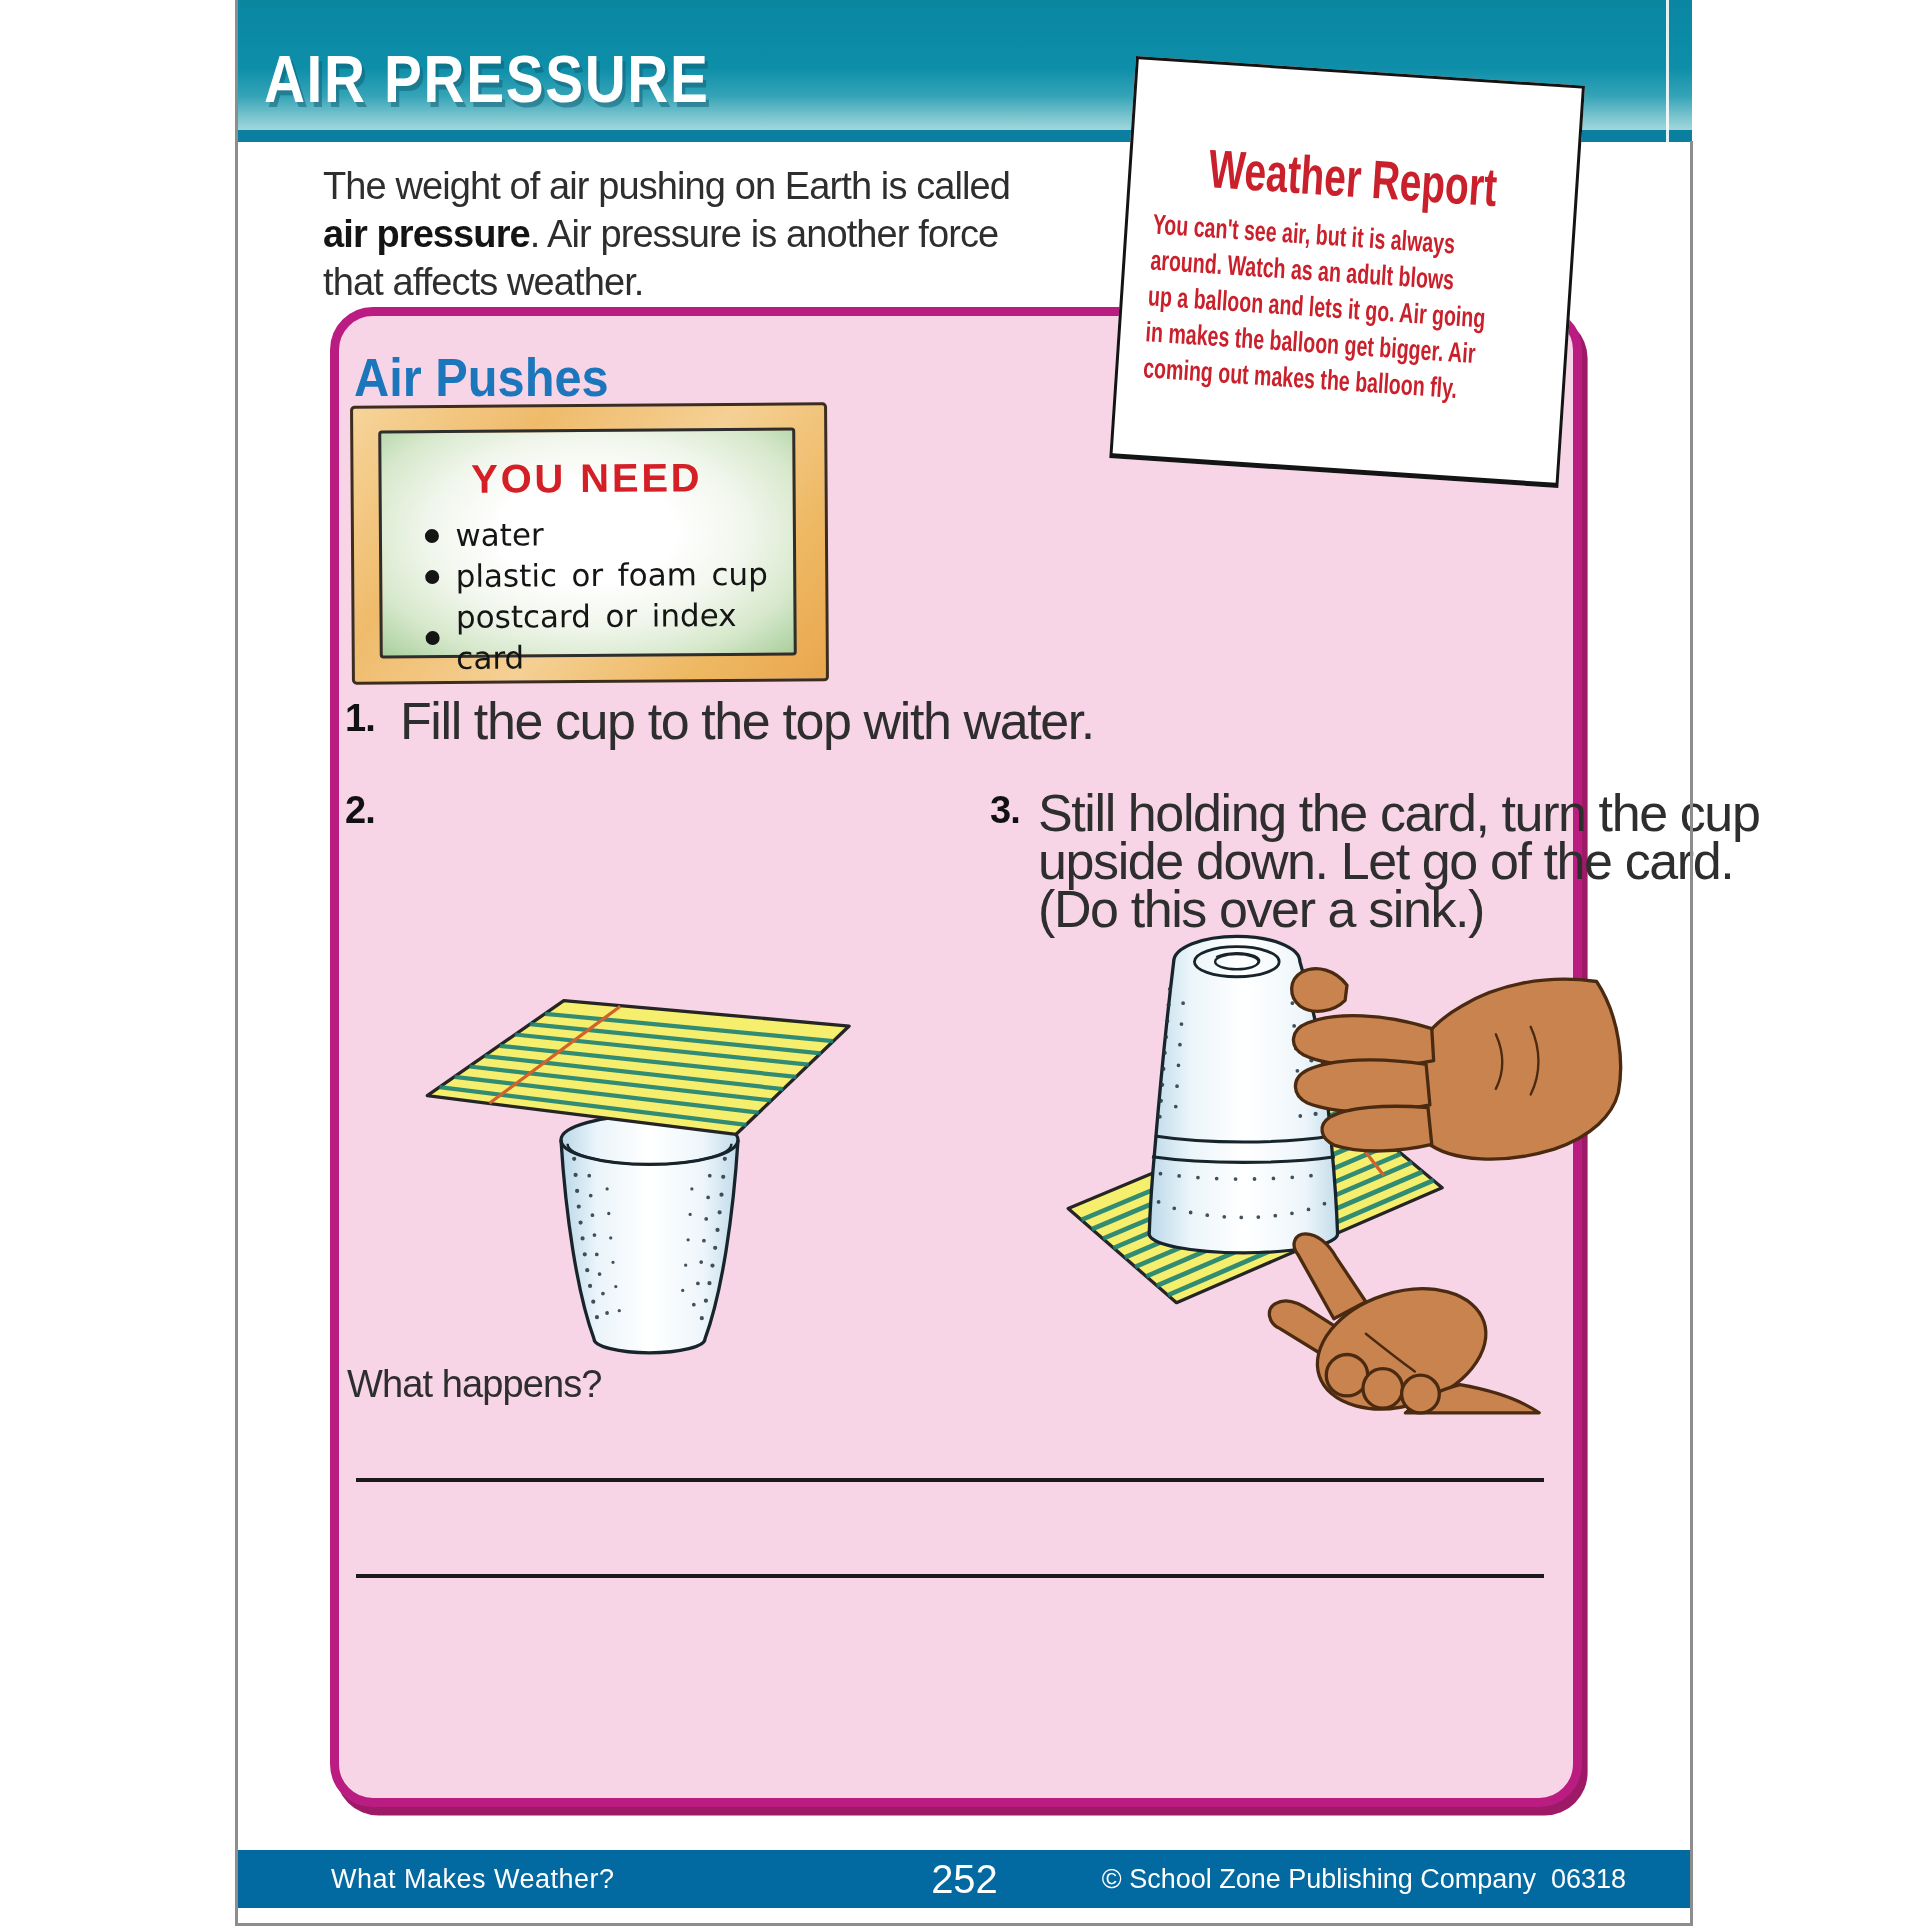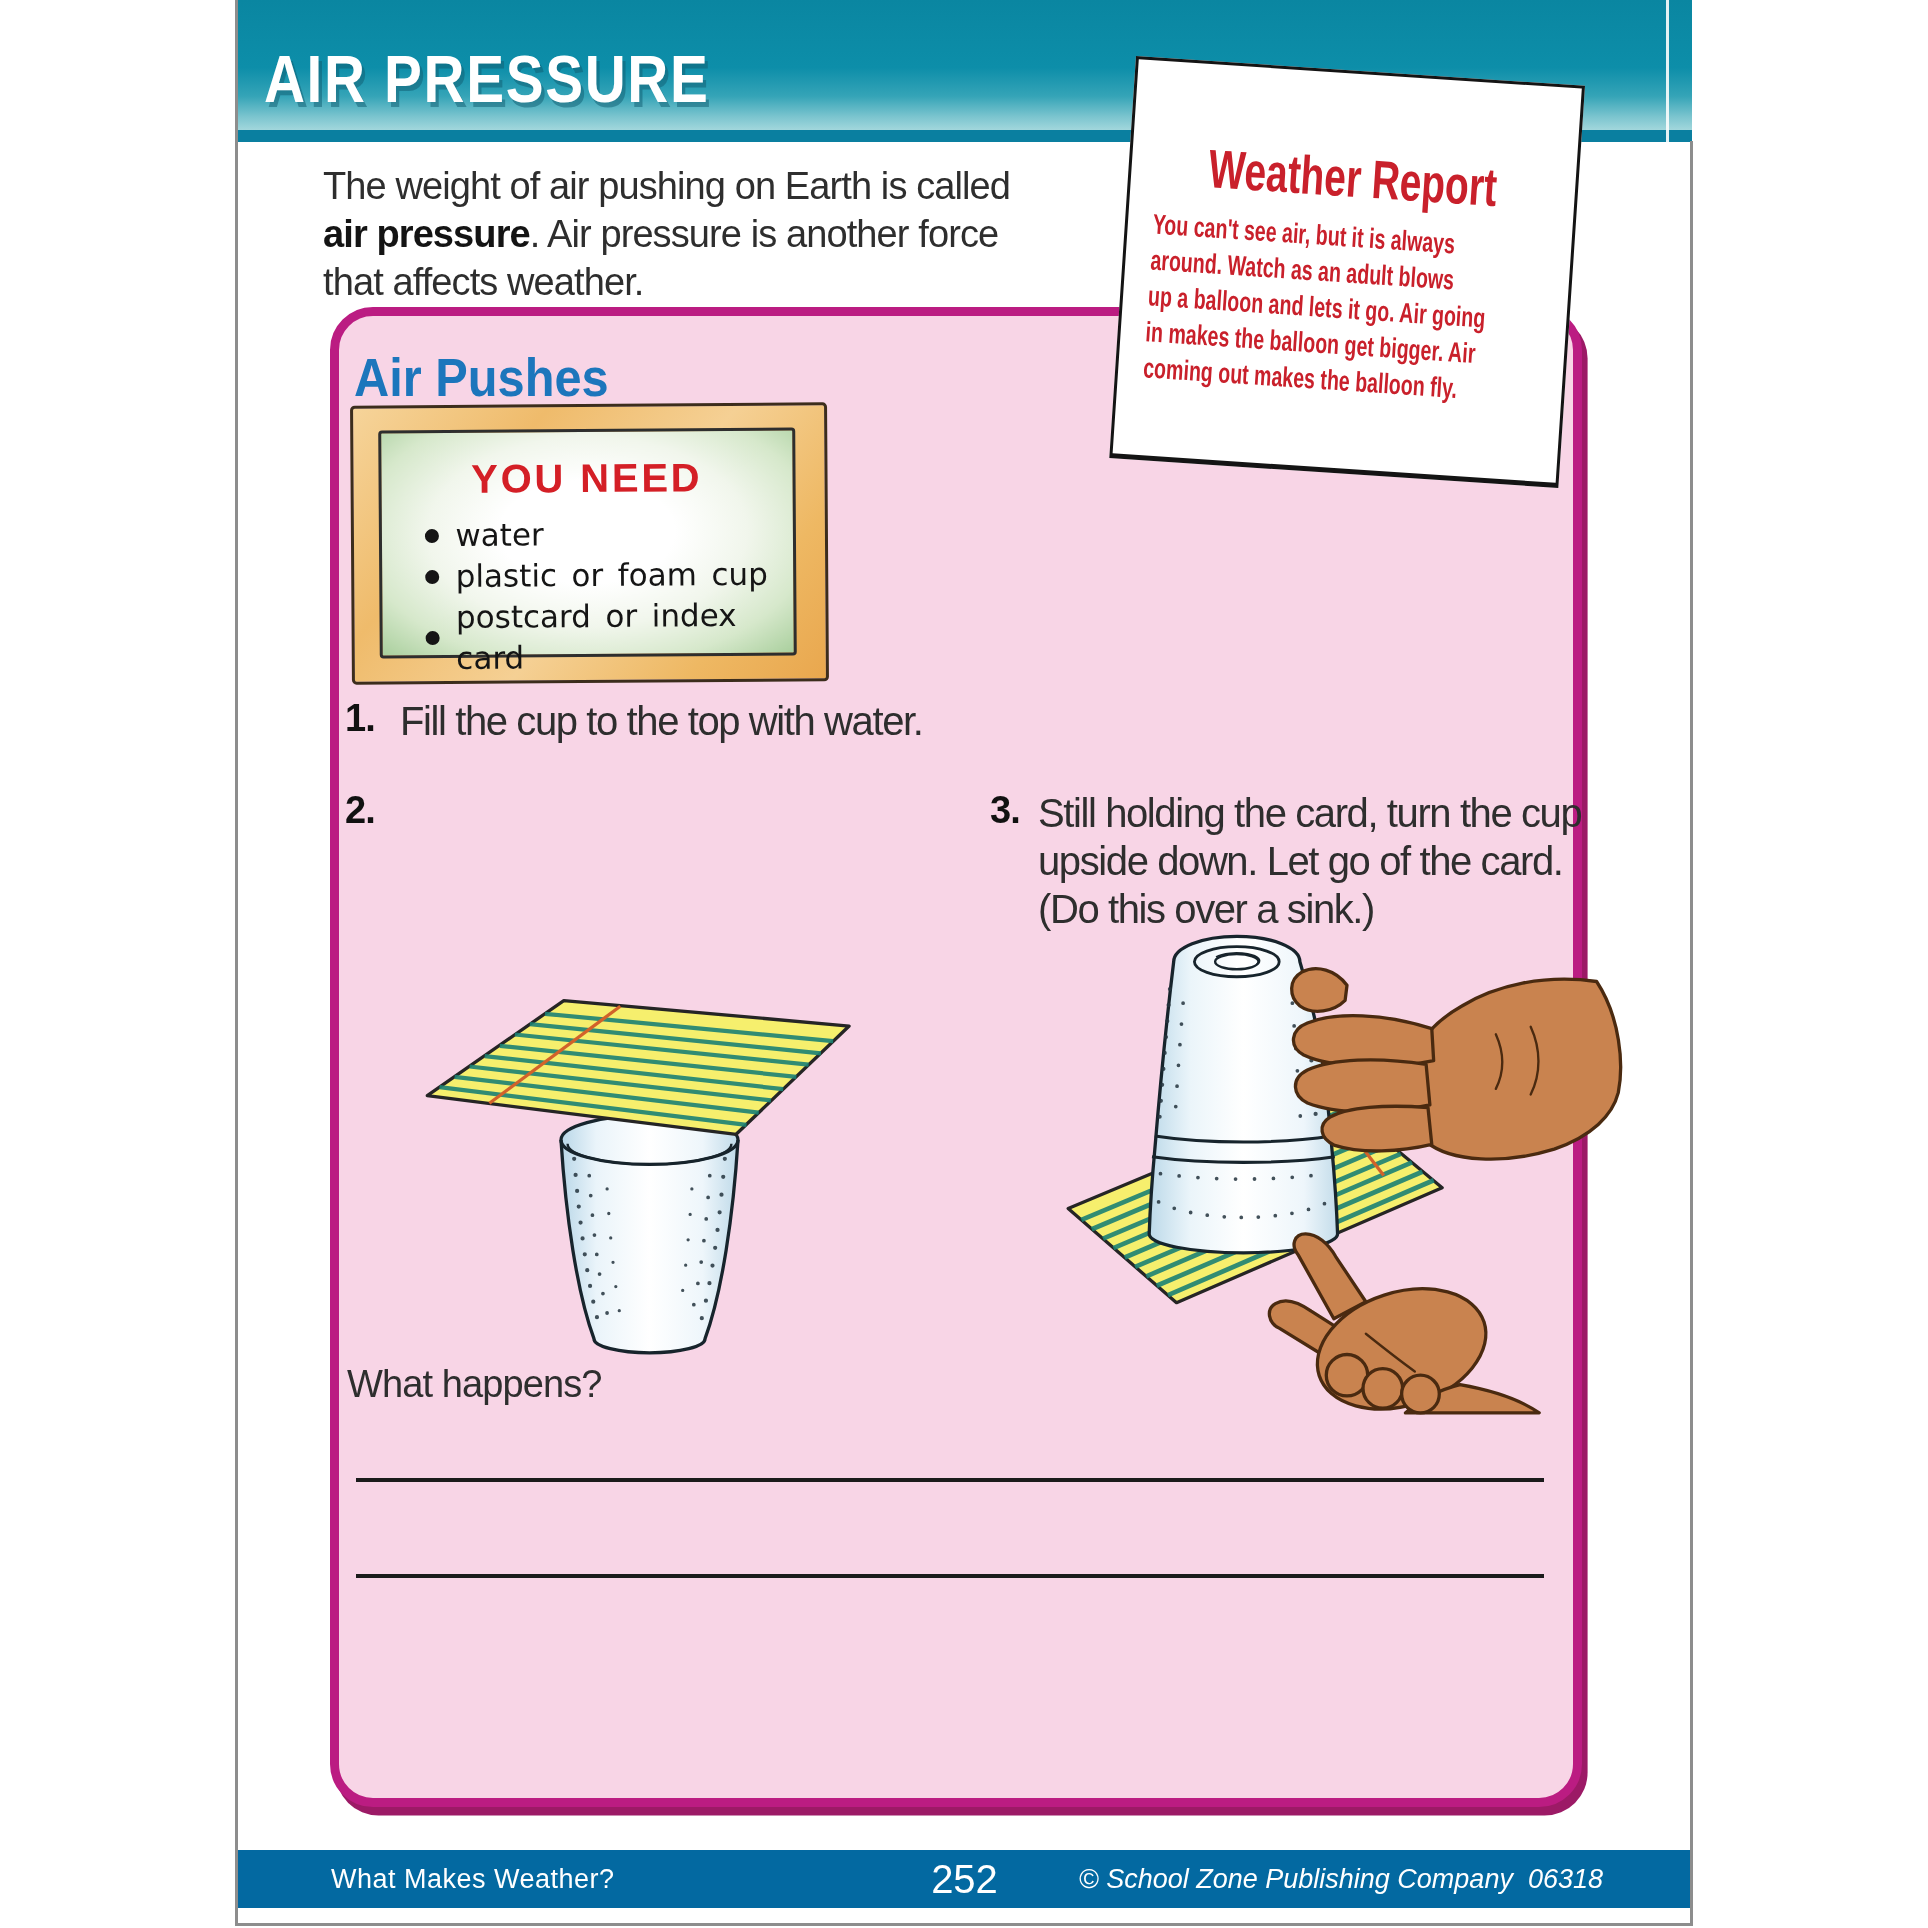--- a/index.html
+++ b/index.html
@@ -48,35 +48,35 @@
     border:3.8px solid #2e2e2e;border-radius:3.8px;}
   .yn-title{margin-top:24.5px;text-align:center;font-size:40px;font-weight:900;
     letter-spacing:2.8px;color:#d41f26;}
   .yn-list{margin:13px 0 0 43px;}
   .yn-item{display:flex;align-items:center;gap:17px;font-family:"DejaVu Sans",sans-serif;
     font-size:31px;color:#151515;line-height:41px;word-spacing:4.7px;}
   .yn-dot{width:14px;height:14px;border-radius:50%;background:#151515;flex:0 0 auto;}
 
   
   .step-num{font-size:38px;font-weight:700;color:#111;letter-spacing:-0.9px;z-index:2;}
-  .step-text{font-size:40px;line-height:48px;letter-spacing:-1.4px;color:#2e2e2e;z-index:2;}
+  .step-text{font-size:52px;line-height:48px;letter-spacing:-1.4px;color:#2e2e2e;z-index:2;}
 
   
   .question{left:347px;top:1363px;font-size:38px;letter-spacing:-0.9px;color:#2e2e2e;z-index:2;}
   .answer-line{left:356px;width:1188px;height:3.8px;background:#1b1b1b;z-index:2;}
   .explanation{left:350px;top:1627px;font-size:38px;line-height:48px;letter-spacing:-0.9px;color:#2e2e2e;z-index:2;}
 
   
   .footer-bar{left:237px;top:1825px;width:1455px;height:58px;background:#0369a1;z-index:2;margin-top:25px;}
   .f-left{position:absolute;left:94px;top:50%;transform:translateY(-50%);
     font-size:27px;color:#ffffff;letter-spacing:0.5px;}
   .f-page{position:absolute;left:50%;top:50%;transform:translate(-50%,-50%);
     font-size:40px;color:#ffffff;}
-  .f-right{position:absolute;right:89px;top:50%;transform:translateY(-50%);
-    font-size:27px;color:#ffffff;white-space:pre;font-style:italic;}
+  .f-right{position:absolute;right:66px;top:50%;transform:translateY(-50%);
+    font-size:27px;color:#ffffff;white-space:pre;}
 
   
   .edge-left{left:235px;top:0;width:2.8px;height:1926px;background:#8d8d8d;z-index:6;}
   .edge-right{left:1690px;top:141px;width:2.8px;height:1784px;background:#8d8d8d;z-index:6;}
   .edge-bottom{left:235px;top:1923px;width:1458px;height:2.8px;background:#8d8d8d;z-index:6;}
 
   svg{overflow:visible;}
 </style>
 </head>
 <body>

